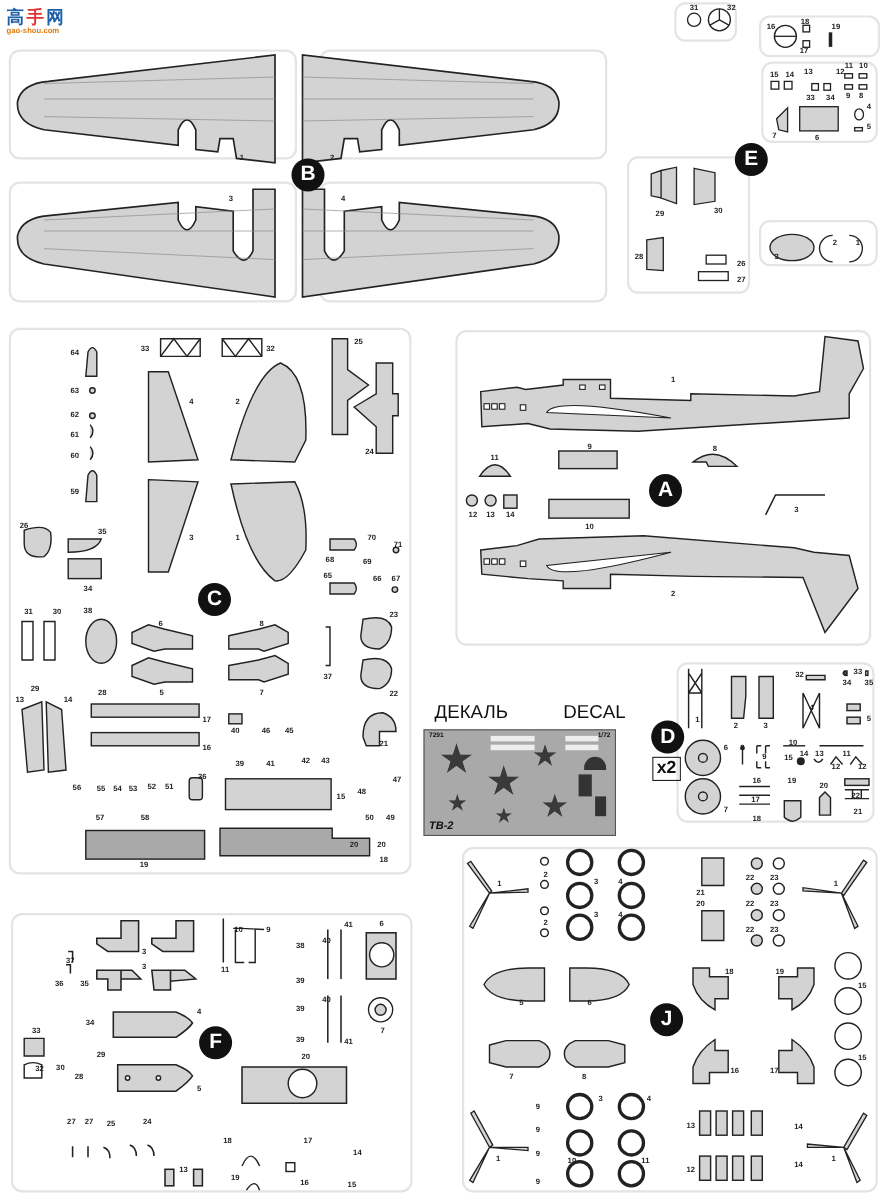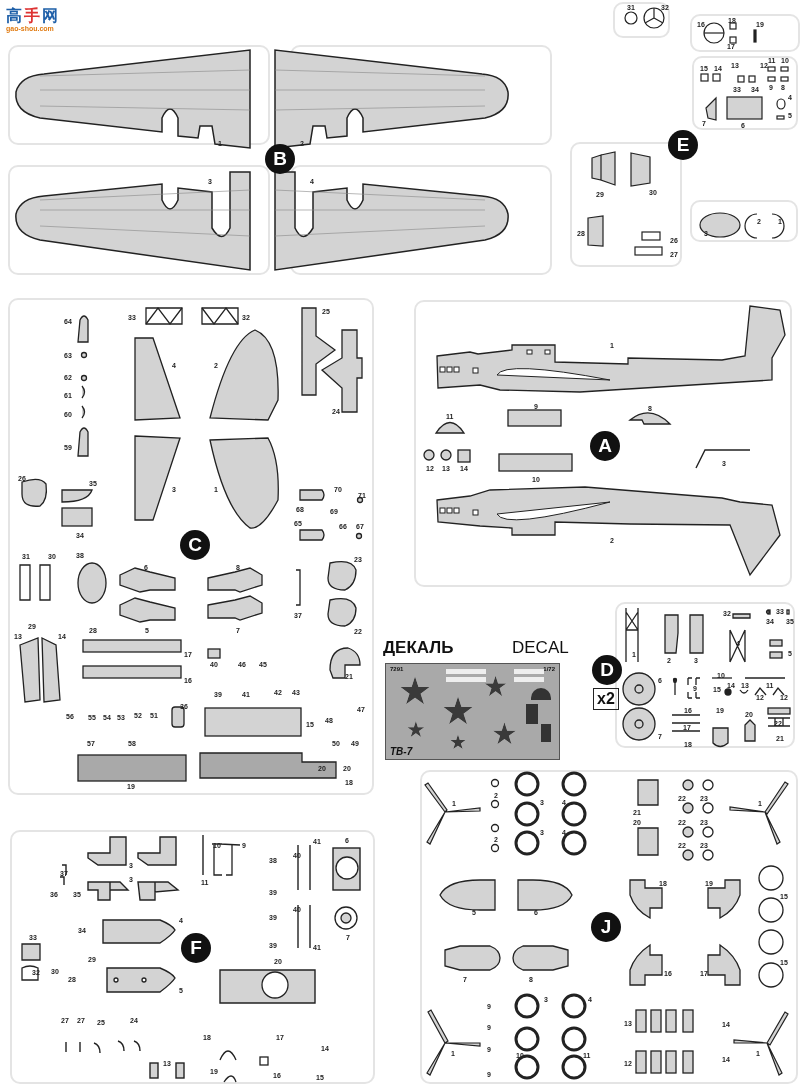--- a/index.html
+++ b/index.html
@@ -296,39 +296,39 @@
   <span class="num" style="left:534px;top:403px;">9</span>
   <span class="num" style="left:532px;top:476px;">10</span>
   <span class="num" style="left:446px;top:413px;">11</span>
   <span class="num" style="left:426px;top:465px;">12</span>
   <span class="num" style="left:442px;top:465px;">13</span>
   <span class="num" style="left:460px;top:465px;">14</span>
   <div class="badge" style="left:590px;top:431px;">A</div>
 </div>
 
 <div>
-  <div class="decal-h" style="left:383px;top:638px;font-weight:bold;">ДЕКАЛЬ</div>
+  <div class="decal-h" style="left:395px;top:638px;font-weight:normal;">ДЕКАЛЬ</div>
   <div class="decal-h" style="left:512px;top:638px;">DECAL</div>
   <div class="decal-sheet">
     <span class="abs" style="left:4px;top:2px;font-size:6px;font-weight:bold;">7291</span>
     <span class="abs" style="right:4px;top:2px;font-size:6px;font-weight:bold;">1/72</span>
     <span class="star" style="left:12px;top:8px;font-size:38px;">★</span>
     <span class="star" style="left:55px;top:28px;font-size:38px;">★</span>
     <span class="star" style="left:97px;top:9px;font-size:28px;">★</span>
     <span class="star" style="left:20px;top:55px;font-size:22px;">★</span>
     <span class="star" style="left:63px;top:68px;font-size:20px;">★</span>
     <span class="star" style="left:105px;top:55px;font-size:30px;">★</span>
     <div class="abs" style="left:60px;top:5px;width:40px;height:5px;background:#eee;"></div>
     <div class="abs" style="left:60px;top:13px;width:40px;height:5px;background:#eee;"></div>
     <div class="abs" style="left:128px;top:5px;width:30px;height:5px;background:#eee;"></div>
     <div class="abs" style="left:128px;top:13px;width:30px;height:5px;background:#eee;"></div>
     <div class="abs" style="left:145px;top:24px;width:20px;height:12px;background:#333;border-radius:10px 10px 0 0;"></div>
     <div class="abs" style="left:140px;top:40px;width:12px;height:20px;background:#333;"></div>
     <div class="abs" style="left:155px;top:60px;width:10px;height:18px;background:#333;"></div>
-    <span class="abs" style="left:4px;bottom:2px;font-size:10px;font-weight:bold;font-style:italic;color:#111;">TB-7</span>
+    <span class="abs" style="left:4px;bottom:2px;font-size:10px;font-weight:bold;font-style:italic;color:#111;">TB-2</span>
   </div>
 </div>
 
 <div>
   <div class="frame" style="left:615px;top:602px;width:180px;height:146px;"></div>
   <svg class="abs" style="left:590px;top:600px;" width="210" height="160">
     <g fill="none" stroke="#222" stroke-width="1.3">
       <path d="M36,8 L36,62 M48,8 L48,62 M36,12 L48,30 M48,12 L36,30 M36,30 L48,30"></path>
       <path d="M75,15 L88,15 L88,33 L86,53 L75,53 Z" fill="#d3d3d3"></path>
       <path d="M100,15 L113,15 L113,53 L100,53 L100,33 Z" fill="#d3d3d3"></path>

